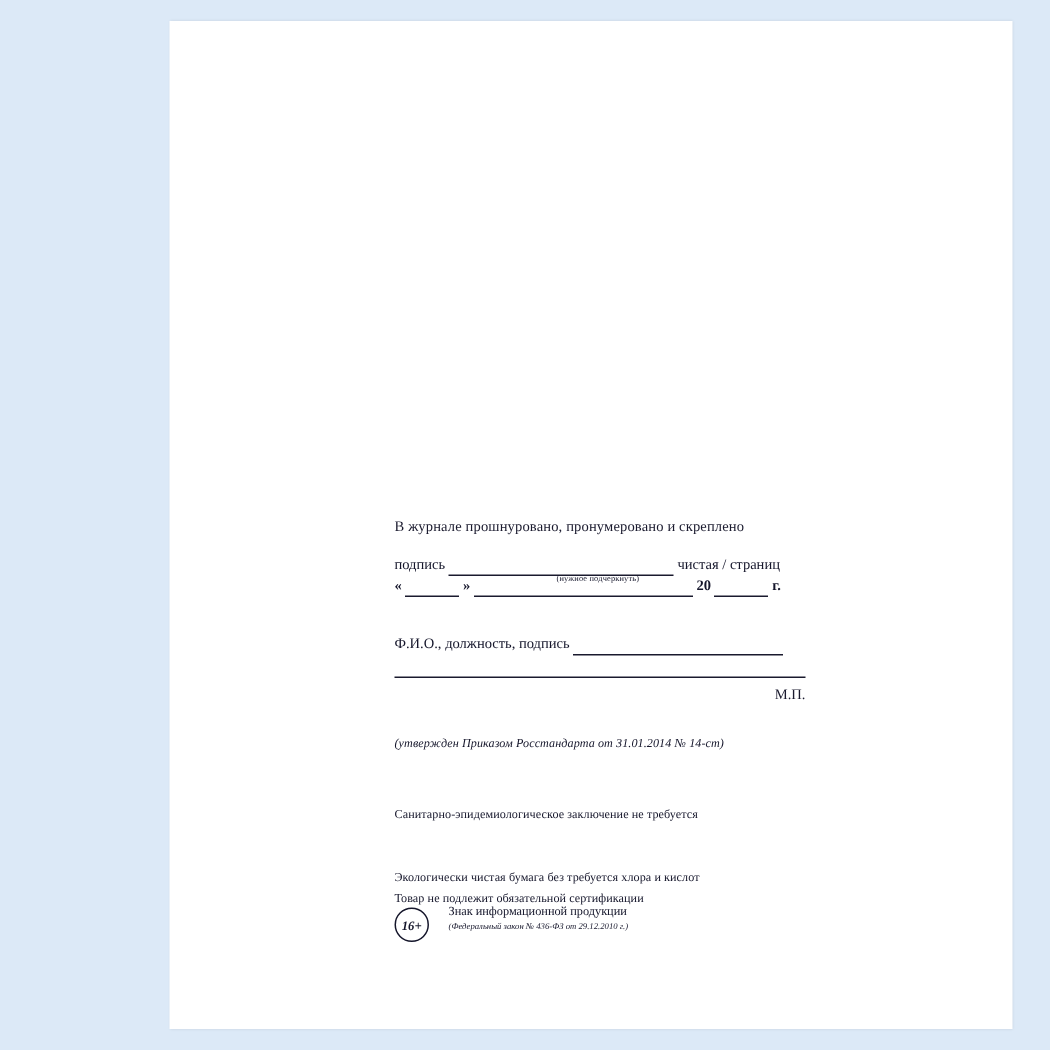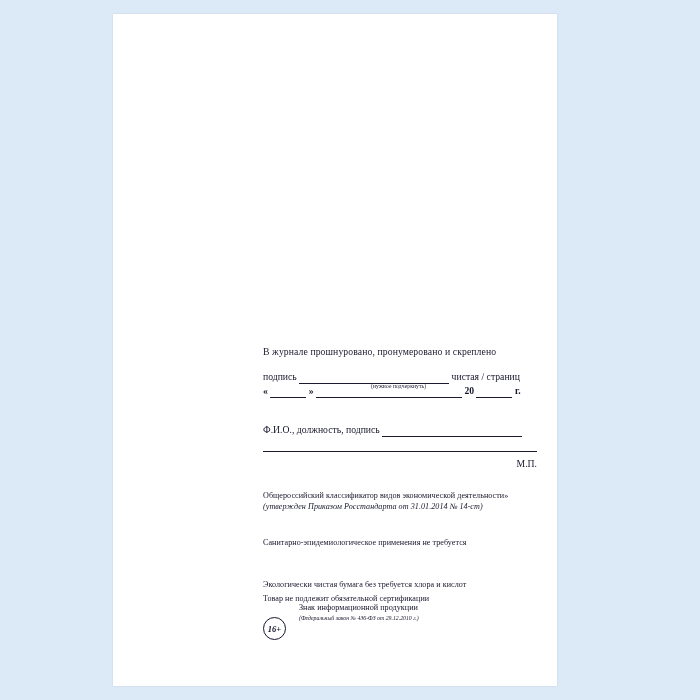--- a/index.html
+++ b/index.html
@@ -15,21 +15,21 @@
   }
   .canvas {
     position: relative;
     width: 700px;
     height: 700px;
   }
   .page {
     position: absolute;
     left: 113px;
     top: 14px;
-    width: 444px;
+    width: 562px;
     height: 672px;
     background: #ffffff;
     box-shadow: 0 0 2px rgba(0,0,0,0.10);
   }
   .block {
     position: absolute;
     left: 150px;
     width: 300px;
     color: #1a1a2e;
   }
@@ -113,21 +113,21 @@
     height: 21px;
     border-radius: 50%;
     border: 1px solid #15162b;
     display: flex;
     align-items: center;
     justify-content: center;
     font-size: 8.5px;
     font-weight: bold;
     color: #15162b;
     flex: none;
-    margin-top: 16px;
+    margin-top: 4px;
     font-style: italic;
   }
   .info-text {
     margin-left: 13px;
     padding-top: 2px;
   }
   .info-title {
     font-size: 8.2px;
     line-height: 10px;
     color: #15162b;
@@ -168,25 +168,24 @@
     <div class="block fio-row line-row">
       <span>Ф.И.О., должность, подпись</span>
       <span class="rule" style="width:140px;"></span>
     </div>
 
     <div class="long-rule"></div>
 
     <div class="block mp-row">М.П.</div>
 
     <div class="legal legal-p l1">
-      <div>Общероссийский классификатор видов экономической деятельности»</div>
       <div class="legal-italic">(утвержден Приказом Росстандарта от 31.01.2014 № 14-ст)</div>
     </div>
 
-    <div class="legal legal-p l2">Санитарно-эпидемиологическое применения не требуется</div>
+    <div class="legal legal-p l2">Санитарно-эпидемиологическое заключение не требуется</div>
     <div class="legal legal-p l3">Товар не подлежит обязательной сертификации</div>
     <div class="legal legal-p l4">Экологически чистая бумага без требуется хлора и кислот</div>
 
     <div class="info-mark">
       <div class="age-badge">16+</div>
       <div class="info-text">
         <div class="info-title">Знак информационной продукции</div>
         <div class="info-sub">(Федеральный закон № 436-ФЗ от 29.12.2010 г.)</div>
       </div>
     </div>

